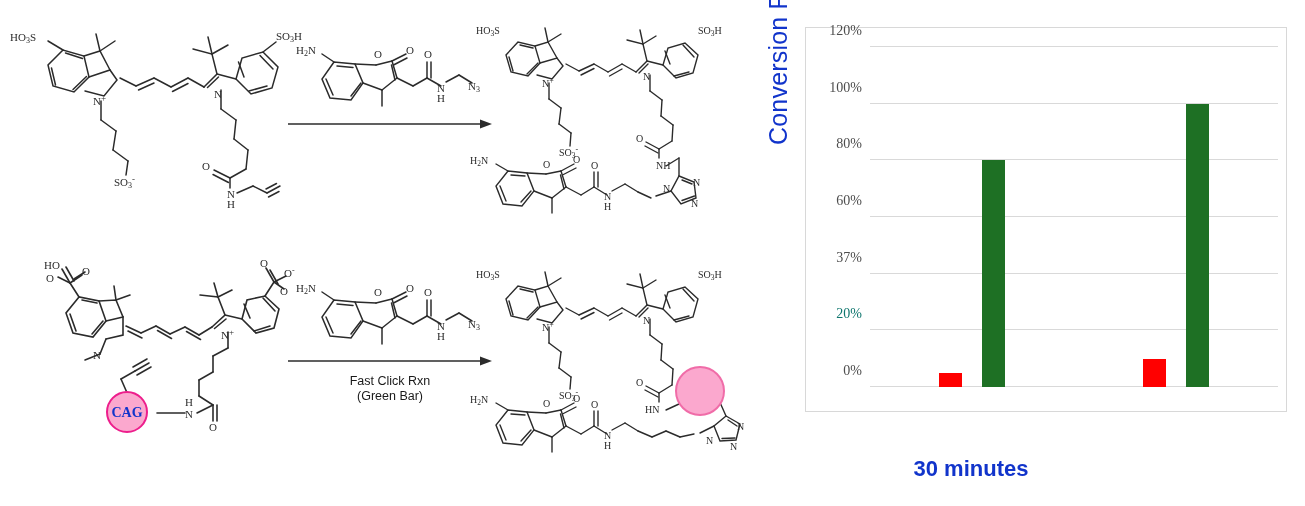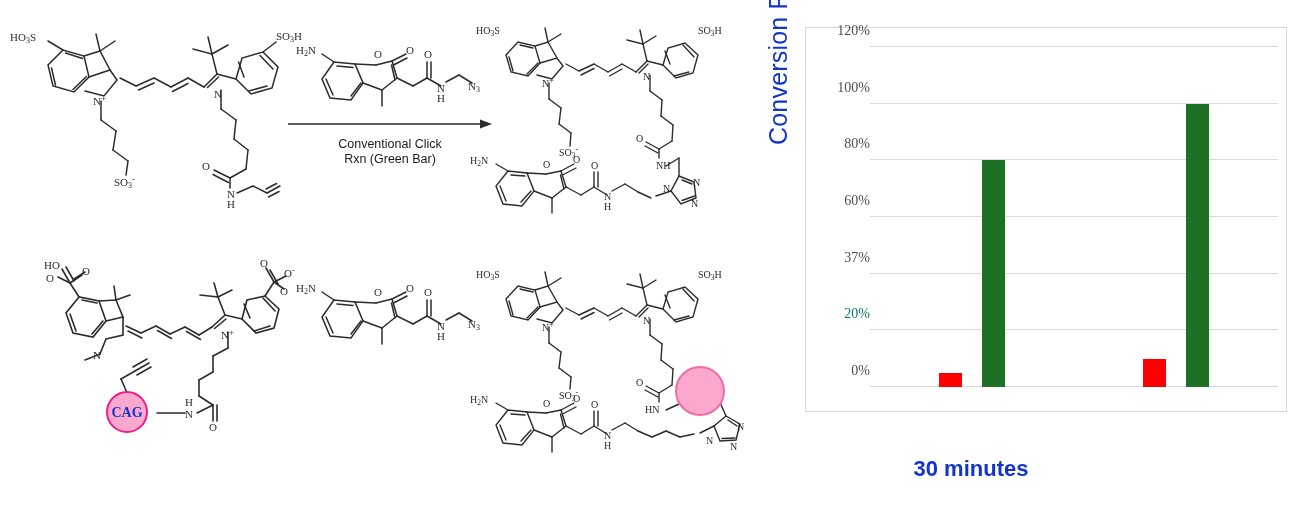--- a/index.html
+++ b/index.html
@@ -26,21 +26,21 @@
   .chart-wrap{position:absolute;left:790px;top:0;width:515px;height:506px;}
   .chart-box{
     position:absolute;left:15px;top:27px;width:482px;height:385px;
     background:#ffffff;border:1px solid #d8d8d8;box-sizing:border-box;
   }
   .plot{
     position:absolute;left:64px;top:19px;right:8px;bottom:24px;
   }
   .gridline{position:absolute;left:0;right:0;height:1px;background:#d9d9d9;}
   .ytick{
-    position:absolute;right:100%;
+    position:absolute;right:100%;margin-right:8px;
     transform:translateY(-50%);
     font-family:"Liberation Serif", serif;
     font-size:14px;color:#4d4d4d;white-space:nowrap;
   }
   .bars{position:absolute;left:0;right:0;top:0;bottom:0;}
   .bar{position:absolute;bottom:0;}
   .axis-y-title{
     position:absolute;left:-26px;top:145px;
     font-size:25px;font-weight:400;color:#1134CB;
     transform:rotate(-90deg);transform-origin:left top;
@@ -179,21 +179,20 @@
       </svg>
     </div>
 
     <div class="arrow-block" style="left:288px;top:118px;width:204px;">
       <div class="arrow-line">
         <svg width="204" height="14" viewBox="0 0 204 14">
           <line x1="0" y1="6" x2="192" y2="6" stroke="#2b2b2b" stroke-width="1.4"></line>
           <polygon points="192,1.5 204,6 192,10.5" fill="#2b2b2b"></polygon>
         </svg>
       </div>
-      <div class="arrow-label"><span>Conventional Click</span><br><span>Rxn (Green Bar)</span></div>
     </div>
 
     <div class="struct" style="left:460px;top:6px;">
       <svg width="320" height="250" viewBox="0 0 320 250">
         <g fill="none" stroke="#2b2b2b" stroke-width="1.4" stroke-linecap="round">
 
           <path d="M58 36 L46 49 L51 66 L68 70 L80 57 L75 40 Z"></path>
           <path d="M49 51 L53 65"></path>
           <path d="M67 68 L78 57"></path>
           <path d="M60 39 L73 42"></path>
@@ -414,20 +413,29 @@
           <text x="78" y="24">O</text>
           <text x="110" y="20">O</text>
           <text x="128" y="24">O</text>
           <text x="141" y="58">N</text>
           <text x="141" y="68">H</text>
           <text x="172" y="56">N<tspan font-size="8" dy="2">3</tspan></text>
         </g>
       </svg>
     </div>
 
+    <div class="arrow-block" style="left:288px;top:355px;width:204px;">
+      <div class="arrow-line">
+        <svg width="204" height="14" viewBox="0 0 204 14">
+          <line x1="0" y1="6" x2="192" y2="6" stroke="#2b2b2b" stroke-width="1.4"></line>
+          <polygon points="192,1.5 204,6 192,10.5" fill="#2b2b2b"></polygon>
+        </svg>
+      </div>
+      <div class="arrow-label"><span>Fast Click Rxn</span><br><span>(Green Bar)</span></div>
+    </div>
 
     <div class="struct" style="left:460px;top:258px;">
       <svg width="320" height="200" viewBox="0 0 320 200">
         <g fill="none" stroke="#2b2b2b" stroke-width="1.4" stroke-linecap="round">
 
           <path d="M58 28 L46 41 L51 58 L68 62 L80 49 L75 32 Z"></path>
           <path d="M49 43 L53 57"></path>
           <path d="M67 60 L78 49"></path>
           <path d="M60 31 L73 34"></path>
 

